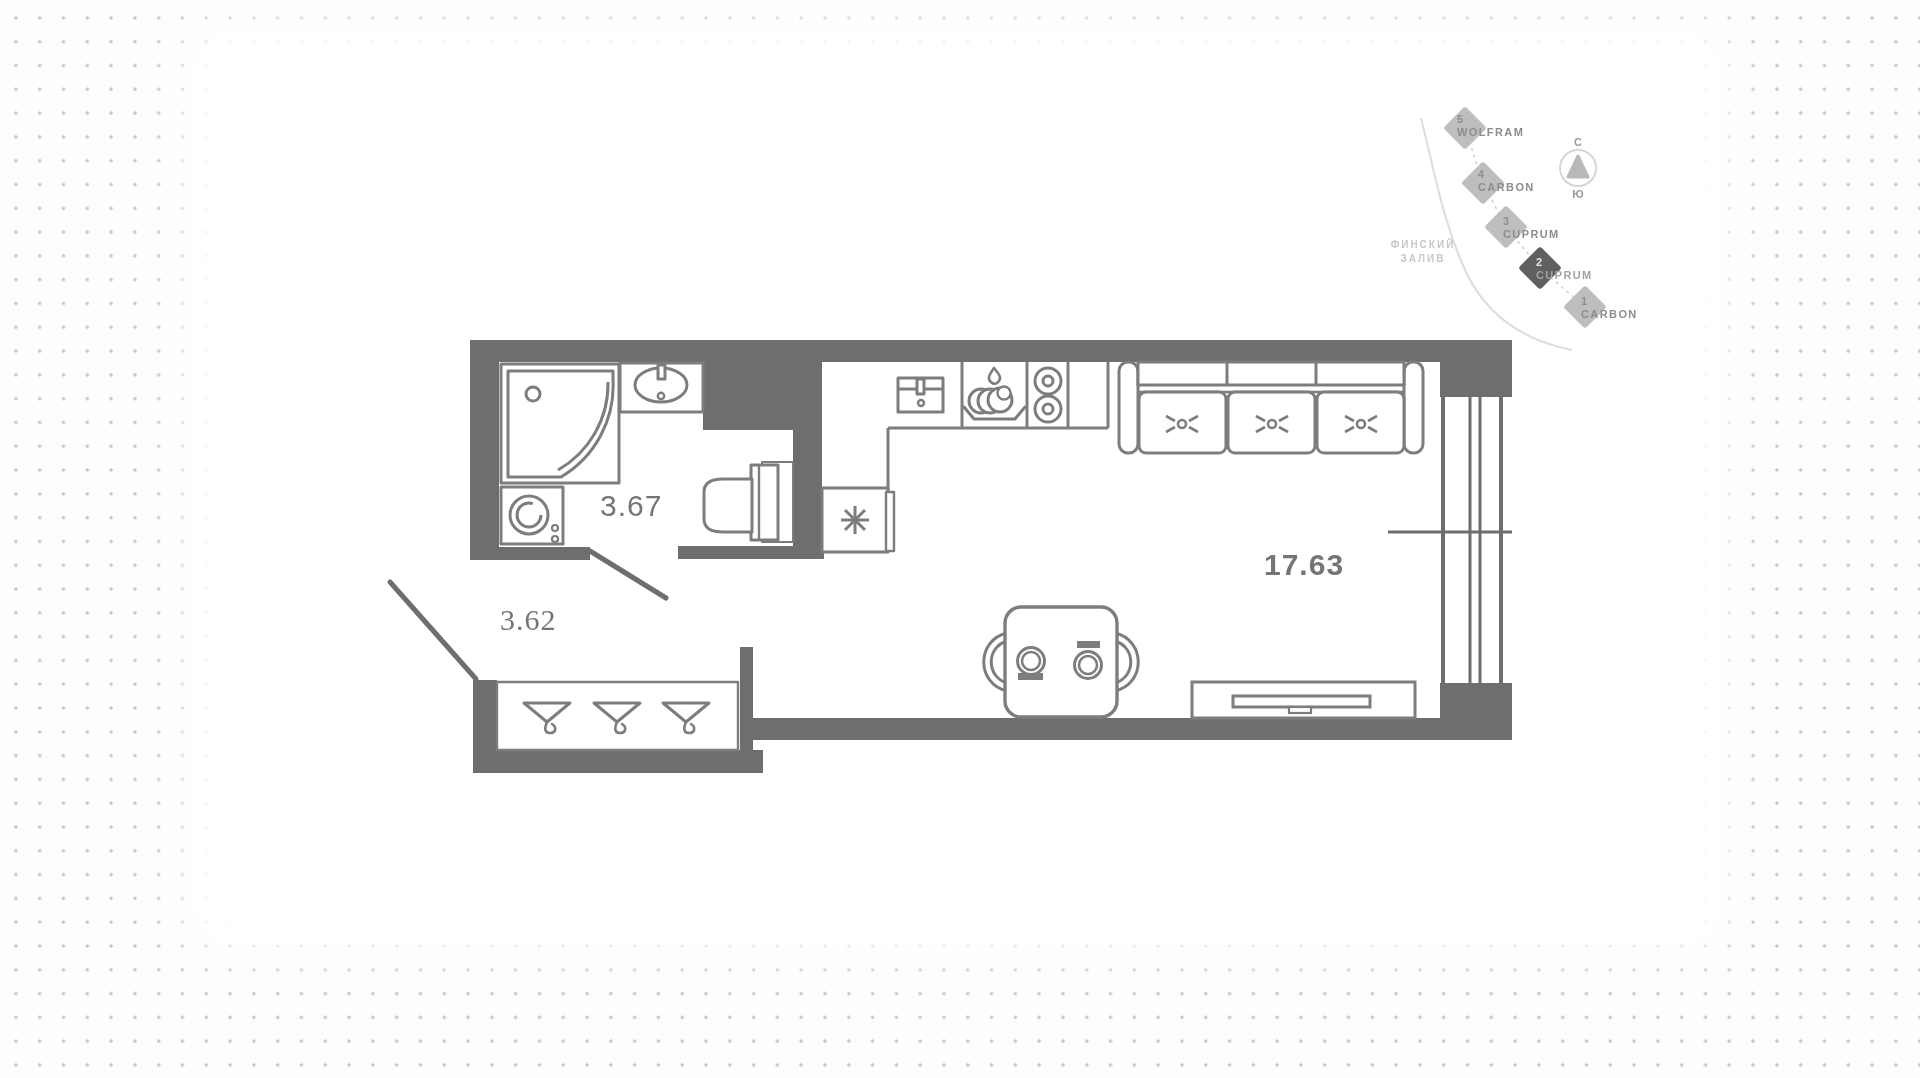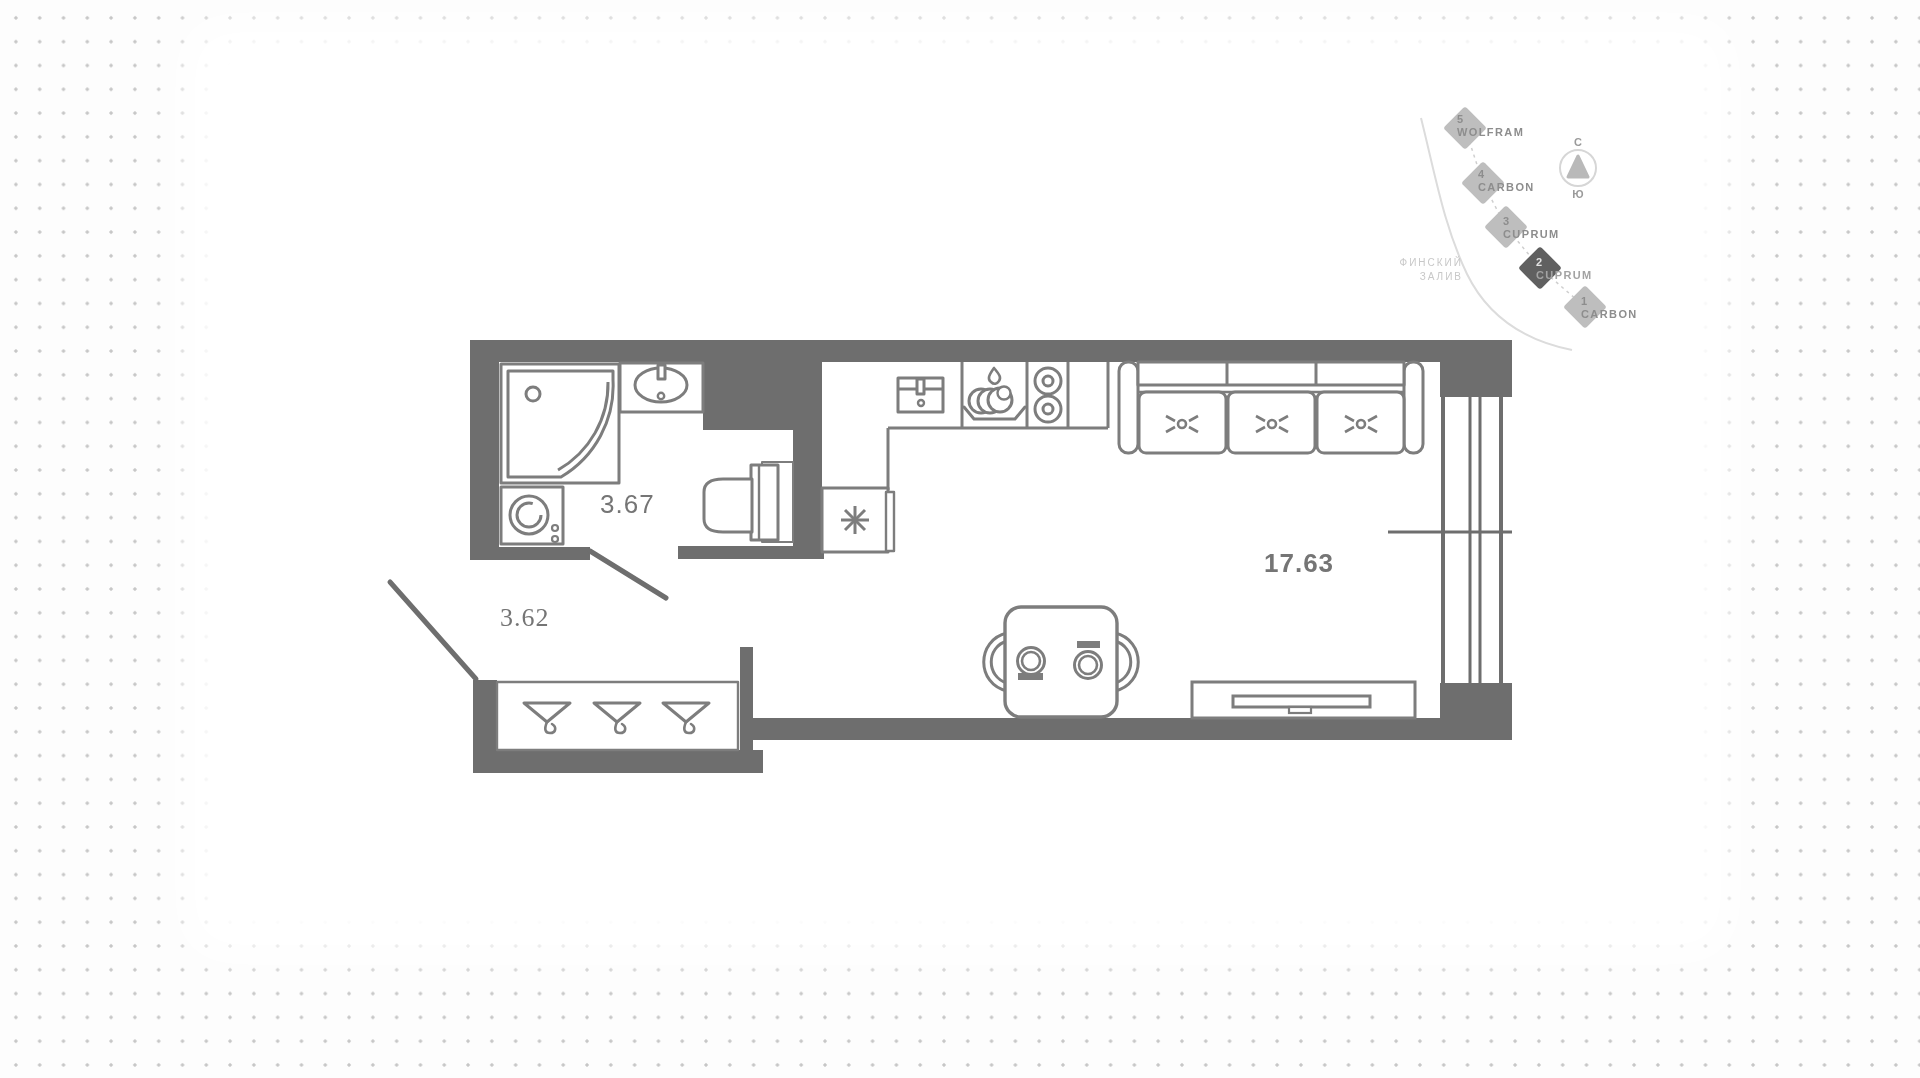--- a/index.html
+++ b/index.html
@@ -10,38 +10,38 @@
     background-image:radial-gradient(circle,#c6c6c6 1.5px,rgba(0,0,0,0) 1.7px);
     background-size:23.8px 23.8px;
     background-position:4px 6px;
   }
   .white-panel{
     position:absolute;left:225px;top:62px;width:1466px;height:853px;
     background:#ffffff;box-shadow:0 0 46px 40px #ffffff;border-radius:10px;
   }
   svg.plan{position:absolute;left:0;top:0;width:1920px;height:1078px;}
   .area-label{
-    position:absolute;color:#757575;font-size:26px;letter-spacing:1px;
+    position:absolute;color:#757575;font-size:30px;letter-spacing:1px;
     white-space:nowrap;z-index:5;
   }
   .bldg{
     position:absolute;z-index:6;color:#8d8d8d;line-height:13px;white-space:nowrap;
   }
   .bldg .bnum{font-size:11px;font-weight:bold;letter-spacing:1px;}
   .bldg .bname{font-size:11px;font-weight:bold;letter-spacing:1.4px;text-align:right;}
   .bldg.selected .bnum{color:#e3e3e3;}
   .bldg.selected .bname{color:#a3a3a3;}
   .compass-label{
     position:absolute;z-index:6;width:20px;text-align:center;
     font-size:11px;font-weight:bold;color:#9a9a9a;
   }
   .water-label{
-    position:absolute;left:1383px;top:256px;width:80px;z-index:6;
-    text-align:right;font-size:10px;letter-spacing:2px;line-height:14px;
-    color:#c8c8c8;font-weight:normal;
+    position:absolute;left:1383px;top:238px;width:80px;z-index:6;
+    text-align:center;font-size:10px;letter-spacing:2px;line-height:14px;
+    color:#c8c8c8;font-weight:bold;
   }
 </style>
 </head>
 <body>
 
 <div class="white-panel"></div>
 
 <svg class="plan" viewBox="0 0 1920 1078">
 
   <g fill="#6e6e6e" stroke="none">

